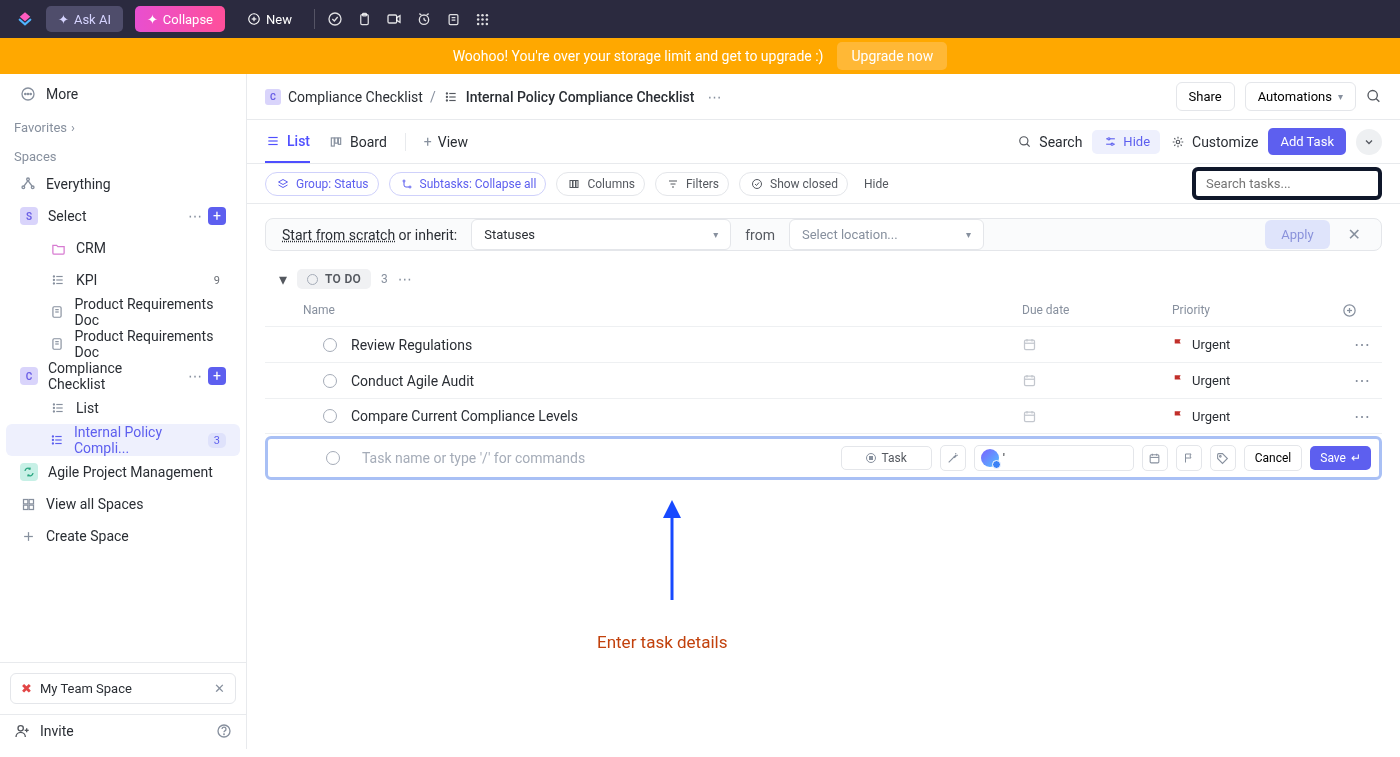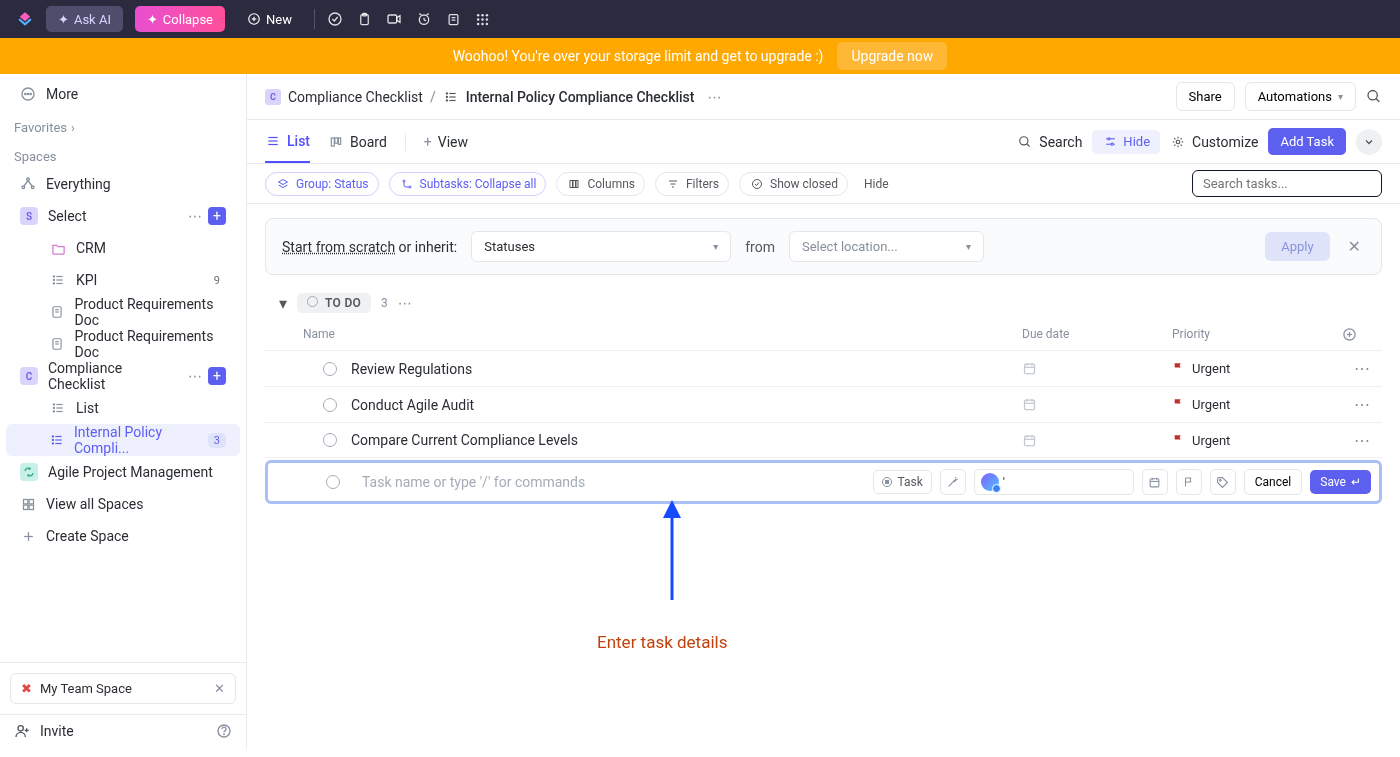--- a/index.html
+++ b/index.html
@@ -45,52 +45,52 @@
 .tab.active { color: #4f4fff; border-bottom: 2px solid #4f4fff; font-weight: 500; }
 .tabs-sep { width: 1px; height: 18px; background: #e8eaed; }
 .tabs-right { margin-left: auto; display: flex; align-items: center; gap: 10px; }
 .hide-pill { background: #eef0fd; color: #5d5fef; border-radius: 5px; padding: 4px 10px; font-size: 13px; display: flex; align-items: center; gap: 5px; cursor: pointer; }
 .primary-btn { background: #5d5fef; color: #fff; border: none; padding: 6px 12px; border-radius: 5px; font-size: 13px; cursor: pointer; }
 .round-btn { width: 26px; height: 26px; border-radius: 50%; background: #eef0f2; display: flex; align-items: center; justify-content: center; cursor: pointer; color: #54585f; }
 .filters-bar { height: 40px; display: flex; align-items: center; padding: 0 18px; gap: 10px; border-bottom: 1px solid #e8eaed; }
 .chip { border: 1px solid #e4e6ea; padding: 3px 9px; border-radius: 13px; font-size: 12px; color: #54585f; display: flex; align-items: center; gap: 5px; cursor: pointer; background:#fff; }
 .chip.purple { border-color: #cfd1fb; color: #5d5fef; background: #fff; }
 .chip-plain { font-size: 12px; color: #54585f; cursor: pointer; padding: 3px 6px; }
-.search-tasks { margin-left: auto; border: 1px solid #0f172a; border-radius: 6px; padding: 5px 10px; font-size: 13px; color: #87909e; width: 190px; }
+.search-tasks { margin-left: auto; border: 4px solid #0f172a; border-radius: 6px; padding: 5px 10px; font-size: 13px; color: #87909e; width: 190px; }
 .content { padding: 14px 18px; overflow: auto; flex: 1; position: relative; }
-.inherit-box { border: 1px solid #e4e6ea; background: #fafbfc; border-radius: 8px; padding: 12px 16px; display: flex; align-items: center; gap: 14px; margin-bottom: 18px; }
+.inherit-box { border: 1px solid #e4e6ea; background: #fafbfc; border-radius: 8px; padding: 0 16px; display: flex; align-items: center; gap: 14px; margin-bottom: 18px; }
 .inherit-box .lbl { font-size: 14px; }
 .inherit-box .lbl .ul { text-decoration: underline dotted; }
 .sel { border: 1px solid #e4e6ea; background: #fff; border-radius: 6px; padding: 7px 12px; font-size: 13px; color: #2a2e34; display: flex; align-items: center; gap: 8px; cursor: pointer; }
 .sel .caret { margin-left: auto; color: #87909e; font-size: 10px; }
 .sel.placeholder { color: #87909e; }
 .apply-btn { margin-left: auto; background: #dfe4fb; color: #8a92db; border: none; padding: 7px 16px; border-radius: 6px; font-size: 13px; }
 .close-x { color: #87909e; font-size: 16px; cursor: pointer; padding: 0 4px; }
 .group-head { display: flex; align-items: center; gap: 10px; margin: 4px 0 6px 14px; }
-.status-pill { background: #f0f1f3; border-radius: 5px; padding: 3px 10px; display: flex; gap: 7px; font-size: 12px; font-weight: 600; color: #54585f; letter-spacing: .3px; }
+.status-pill { background: #f0f1f3; border-radius: 5px; padding: 3px 10px; display: flex; align-items: center; gap: 7px; font-size: 12px; font-weight: 600; color: #54585f; letter-spacing: .3px; }
 .count { font-size: 12px; color: #87909e; }
 .caret-down { color: #54585f; cursor: pointer; }
 .table-head { display: flex; padding: 8px 0 8px 38px; font-size: 12px; color: #87909e; }
 .col-name { flex: 1; }
 .col-due { width: 150px; }
 .col-pri { width: 170px; }
 .col-add { width: 40px; text-align:center; color:#87909e; cursor:pointer; }
 .task-row { display: flex; align-items: center; height: 36px; border-top: 1px solid #eef0f2; padding-left: 38px; }
 .task-row:last-child { border-bottom: 1px solid #eef0f2; }
 .status-circle { width: 14px; height: 14px; border: 1.5px solid #a5acb8; border-radius: 50%; margin-right: 14px; flex-shrink: 0; }
 .task-name { flex: 1; font-size: 14px; }
 .due-cell { width: 150px; color: #b4b9c1; display:flex; align-items:center; }
 .pri-cell { width: 170px; display: flex; gap: 7px; font-size: 13px; }
 .flag { color: #c12f2a; }
 .more-cell { width: 40px; color: #87909e; text-align:center; cursor:pointer; }
 .new-task-row { border: 3px solid #a9c0f5; border-radius: 6px; padding: 6px 8px 6px 38px; display: flex; align-items: center; gap: 8px; margin-top: 2px; }
 .new-task-row .status-circle { margin-left: 20px; }
 .task-input { flex: 1; border: none; outline: none; font-size: 14px; color: #2a2e34; }
 .task-input::placeholder { color: #a5acb8; }
-.mini-btn { border: 1px solid #e4e6ea; background: #fff; border-radius: 5px; padding: 4px 8px; font-size: 12px; display: inline-flex; align-items: center; gap: 5px; cursor: pointer; color: #54585f; }
+.mini-btn { border: 1px solid #e4e6ea; background: #fff; border-radius: 5px; padding: 4px 24px; font-size: 12px; display: inline-flex; align-items: center; gap: 5px; cursor: pointer; color: #54585f; }
 .mini-icon { border: 1px solid #e4e6ea; background: #fff; border-radius: 5px; width: 26px; height: 26px; display: inline-flex; align-items: center; justify-content: center; cursor: pointer; color: #87909e; font-size: 12px; }
 .assignee-chip { border: 1px solid #e4e6ea; border-radius: 5px; padding: 3px 6px; display: flex; align-items: center; gap: 4px; min-width: 160px; }
 .avatar-sm { width: 18px; height: 18px; border-radius: 50%; background: linear-gradient(135deg,#7b61ff,#51c1ff); position: relative; }
 .avatar-sm::after { content:''; position:absolute; right:-2px; bottom:-2px; width:7px; height:7px; border-radius:50%; background:#3b82f6; border:1.5px solid #fff; }
 .cancel-btn { border: 1px solid #e4e6ea; background: #fff; border-radius: 5px; padding: 5px 10px; font-size: 12px; cursor: pointer; }
 .save-btn { background: #5d5fef; color: #fff; border: none; border-radius: 5px; padding: 5px 10px; font-size: 12px; cursor: pointer; display: inline-flex; align-items: center; gap: 5px; }
 .annot-arrow { position: absolute; left: 412px; top: 296px; pointer-events: none; }
 .annot-text { position: absolute; left: 350px; top: 428px; color: #c2410c; font-size: 17px; pointer-events: none; }
 svg { display: block; }
 .ic { width: 16px; height: 16px; display:inline-flex; align-items:center; justify-content:center; }

